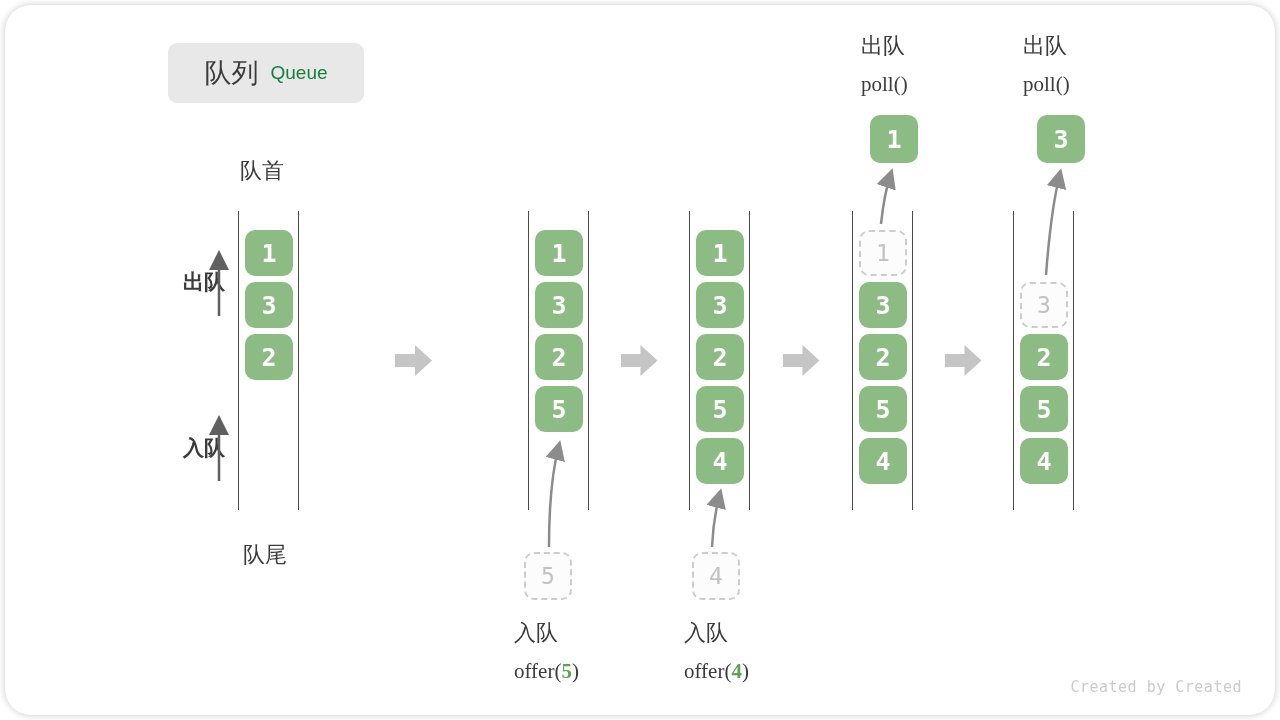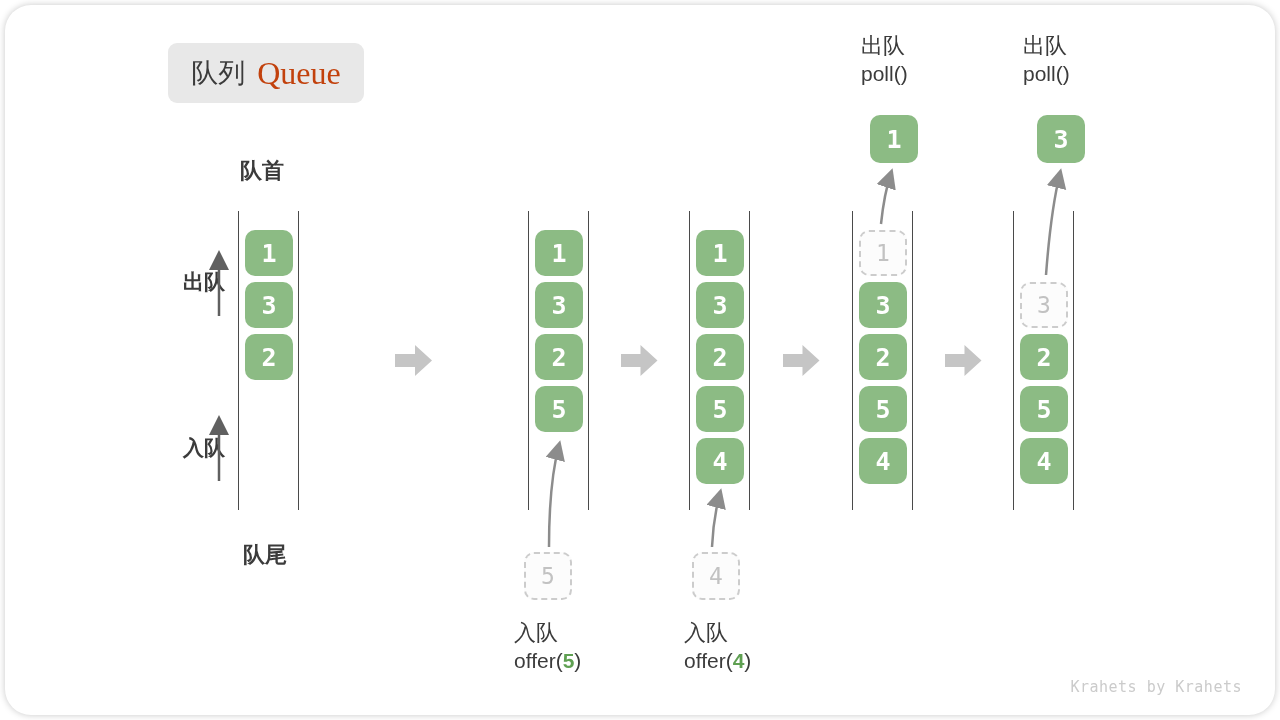--- a/index.html
+++ b/index.html
@@ -9,34 +9,34 @@
   }
   *{margin:0;padding:0;box-sizing:border-box}
   html,body{width:1280px;height:720px;background:#fff;overflow:hidden}
   body{font-family:"Liberation Sans",sans-serif;position:relative}
   .abs{position:absolute}
   #card{position:absolute;left:5px;top:5px;width:1270px;height:710px;background:#fff;
         border-radius:26px;box-shadow:0 0 7px rgba(0,0,0,.22)}
   #title-box{left:168px;top:43px;width:196px;height:60px;background:var(--title-bg);
         border-radius:9px;display:flex;align-items:center;justify-content:center;gap:12px}
   #title-box .zh{font-size:27px;font-weight:400;color:var(--text)}
-  #title-box .en{font-size:32px;font-family:Liberation Serif, serif;color:#c2410c}
-  .big-label{font-size:22px;font-weight:700;color:var(--text)}
+  #title-box .en{font-size:19px;font-family:Liberation Sans, sans-serif;color:#15803d}
+  .big-label{font-size:22px;font-weight:400;color:var(--text)}
   .side-label{font-size:21px;font-weight:700;color:var(--text)}
   .col{border-left:1.5px solid var(--line);border-right:1.5px solid var(--line)}
   .cell{width:48px;height:46px;border-radius:10px;display:flex;align-items:center;justify-content:center;
         font-family:"DejaVu Sans Mono",monospace;font-size:25px;font-weight:700;line-height:1}
   .cell.solid{background:var(--green);color:#ffffff}
   .cell.dashed{background:#fcfcfc;border:2.5px dashed var(--dash-border);color:var(--dash-text);
         font-weight:400;font-size:23px}
   .pend{width:48px;height:48px}
   .block-arrow{width:37px;height:31px;background:var(--block);
         clip-path:polygon(0 29%,54% 29%,54% 0,100% 50%,54% 100%,54% 71%,0 71%)}
   .op .op-zh{font-size:22px;color:var(--text)}
-  .op .op-code{font-size:21px;font-family:Liberation Sans, sans-serif;color:var(--text);margin-top:1px}
+  .op .op-code{font-size:21px;font-family:Liberation Serif, serif;color:var(--text);margin-top:11px}
   .op .op-code .accent{color:var(--accent);font-weight:700}
   #watermark{right:38px;bottom:24px;font-family:"DejaVu Sans Mono",monospace;
         font-size:15px;color:var(--wm);letter-spacing:.5px}
   #overlay{position:absolute;left:0;top:0;pointer-events:none}
 </style>
 </head>
 <body>
 
 <div id="card"></div>
 
@@ -113,13 +113,13 @@
     </marker>
   </defs>
 <path d="M219 316 L219 255" fill="none" stroke="#606060" stroke-width="2.5" marker-end="url(#ah-dark)"></path>
     <path d="M219 481 L219 420" fill="none" stroke="#606060" stroke-width="2.5" marker-end="url(#ah-dark)"></path>
     <path d="M549 547 C549 505 553 468 559 445" fill="none" stroke="#8c8c8c" stroke-width="2.5" marker-end="url(#ah-mid)"></path>
     <path d="M712 547 C713 525 716 508 720 493" fill="none" stroke="#8c8c8c" stroke-width="2.5" marker-end="url(#ah-mid)"></path>
     <path d="M881 224 C883 205 886 188 891 173" fill="none" stroke="#8c8c8c" stroke-width="2.5" marker-end="url(#ah-mid)"></path>
     <path d="M1046 275 C1049 235 1053 202 1060 173" fill="none" stroke="#8c8c8c" stroke-width="2.5" marker-end="url(#ah-mid)"></path>
   </svg>
 
-<div id="watermark" class="abs">Krahets by Krahets</div>
+<div id="watermark" class="abs">Created by Created</div>
 
 </body></html>

